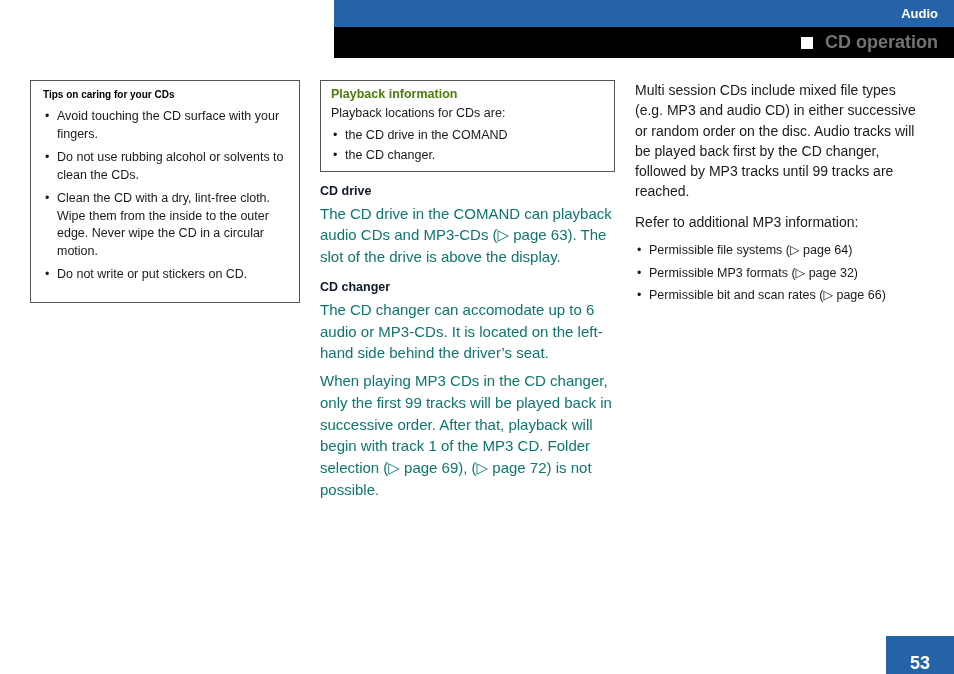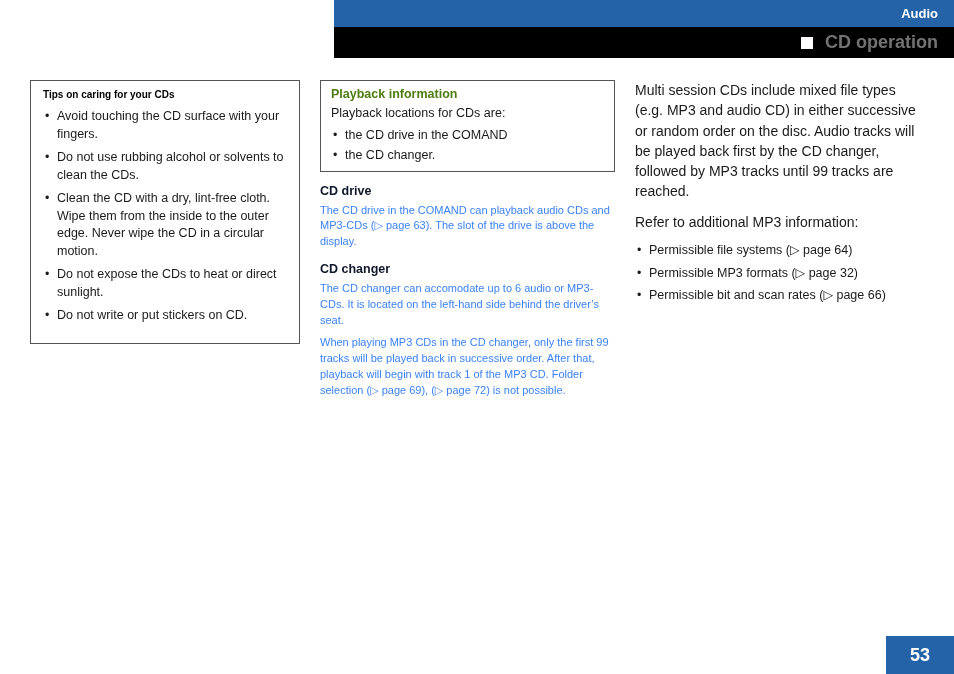--- a/index.html
+++ b/index.html
@@ -168,23 +168,23 @@
 
     .section-heading {
       font-weight: bold;
       font-size: 12.5px;
       margin-top: 12px;
       margin-bottom: 5px;
       color: #0f172a;
     }
 
     .section-text {
-      font-size: 11px;
+      font-size: 15px;
       line-height: 1.45;
-      color: #3b82f6;
+      color: #0f766e;
       margin-bottom: 6px;
     }
 
     
     .right-column {
       flex: 1;
     }
 
     .right-text {
       font-size: 14px;
@@ -219,21 +219,21 @@
       position: absolute;
       bottom: 0;
       right: 0;
       background: #2563a8;
       color: #ffffff;
       font-weight: bold;
       font-size: 18px;
       width: 68px;
       height: 38px;
       display: flex;
-      align-items: center;
+      align-items: flex-end;
       justify-content: center;
     }
   </style>
 </head>
 <body>
 
 <div class="page-container">
 
   <div class="header-bar">
     <div class="header-audio">
@@ -248,21 +248,20 @@
   <div class="content-area">
 
     <div class="left-column">
       <div class="tips-box">
         <div class="tips-title">Tips on caring for your CDs</div>
         <ul class="tips-list">
 
         <li>Avoid touching the CD surface with your fingers.</li>
             <li>Do not use rubbing alcohol or solvents to clean the CDs.</li>
             <li>Clean the CD with a dry, lint-free cloth. Wipe them from the inside to the outer edge. Never wipe the CD in a circular motion.</li>
-            <li>Do not expose the CDs to heat or direct sunlight.</li>
             <li>Do not write or put stickers on CD.</li>
           </ul>
       </div>
     </div>
 
     <div class="middle-column">
       <div class="playback-box">
         <div class="playback-title">Playback information</div>
         <div class="playback-intro">Playback locations for CDs are:</div>
         <ul class="playback-list">

